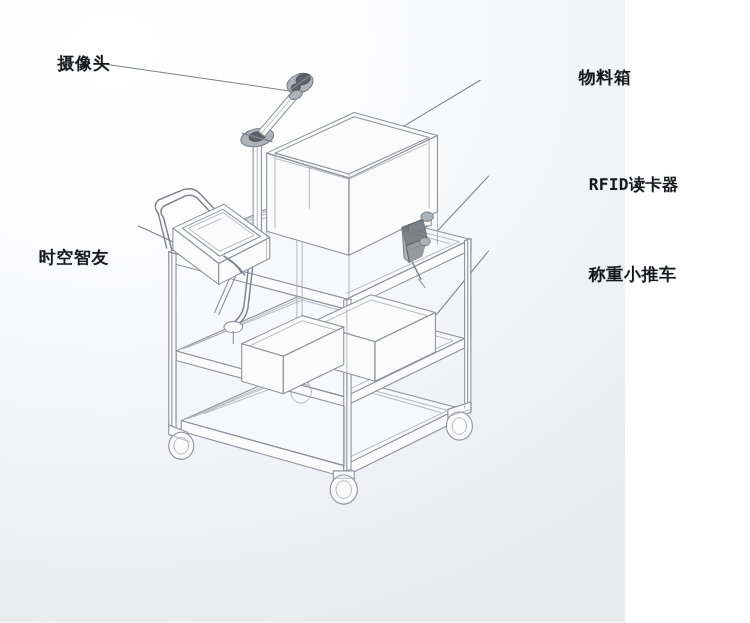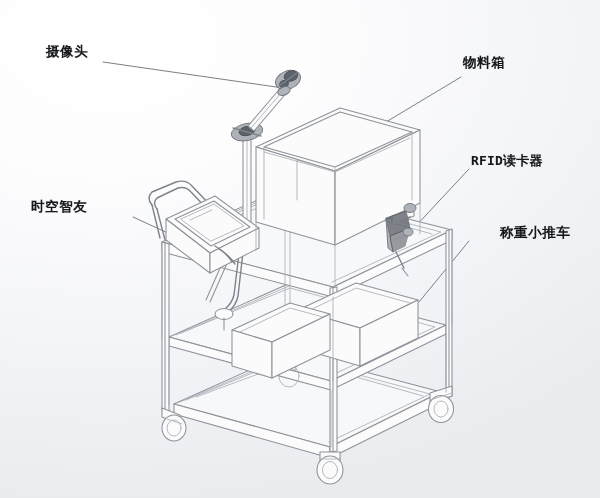--- a/index.html
+++ b/index.html
@@ -3,21 +3,21 @@
 <meta charset="utf-8">
 <title>Weighing Cart Diagram</title>
 <style>
   html,body{margin:0;padding:0;}
   body{
     width:600px;height:498px;overflow:hidden;
     font-family:"Liberation Sans","DejaVu Sans",sans-serif;
     background:#ffffff;
   }
   #stage{
-    position:relative;width:600px;height:498px;
+    position:relative;width:500px;height:498px;
     background:
       radial-gradient(120% 95% at 18% 8%, #ffffff 0%, #fdfdfe 28%, #f4f5f8 62%, #e9ebef 100%);
   }
   #artboard{position:absolute;inset:0;}
   .lbl{
     position:absolute;
     font-family:"DejaVu Sans","Liberation Sans",sans-serif;
     font-size:13.5px;
     font-weight:700;
     color:#16181c;
@@ -260,18 +260,18 @@
       <path class="th" d="M420 203 L420 234"></path>
     </g>
   </svg>
 
   <div class="lbl" style="left:46px;top:45px;">摄像头</div>
 
   <div class="lbl" style="left:31px;top:200px;">时空智友</div>
 
   <div class="lbl" style="left:463px;top:57px;font-family:Liberation Mono, monospace;">物料箱</div>
 
-  <div class="lbl mono" style="left:471px;top:154px;">RFID读卡器</div>
-
-  <div class="lbl" style="left:471px;top:226px;margin-left:29px;">称重小推车</div>
+  <div class="lbl mono" style="left:471px;top:142px;">RFID读卡器</div>
+
+  <div class="lbl" style="left:471px;top:214px;">称重小推车</div>
 
 
 </div>
 
 </body></html>

